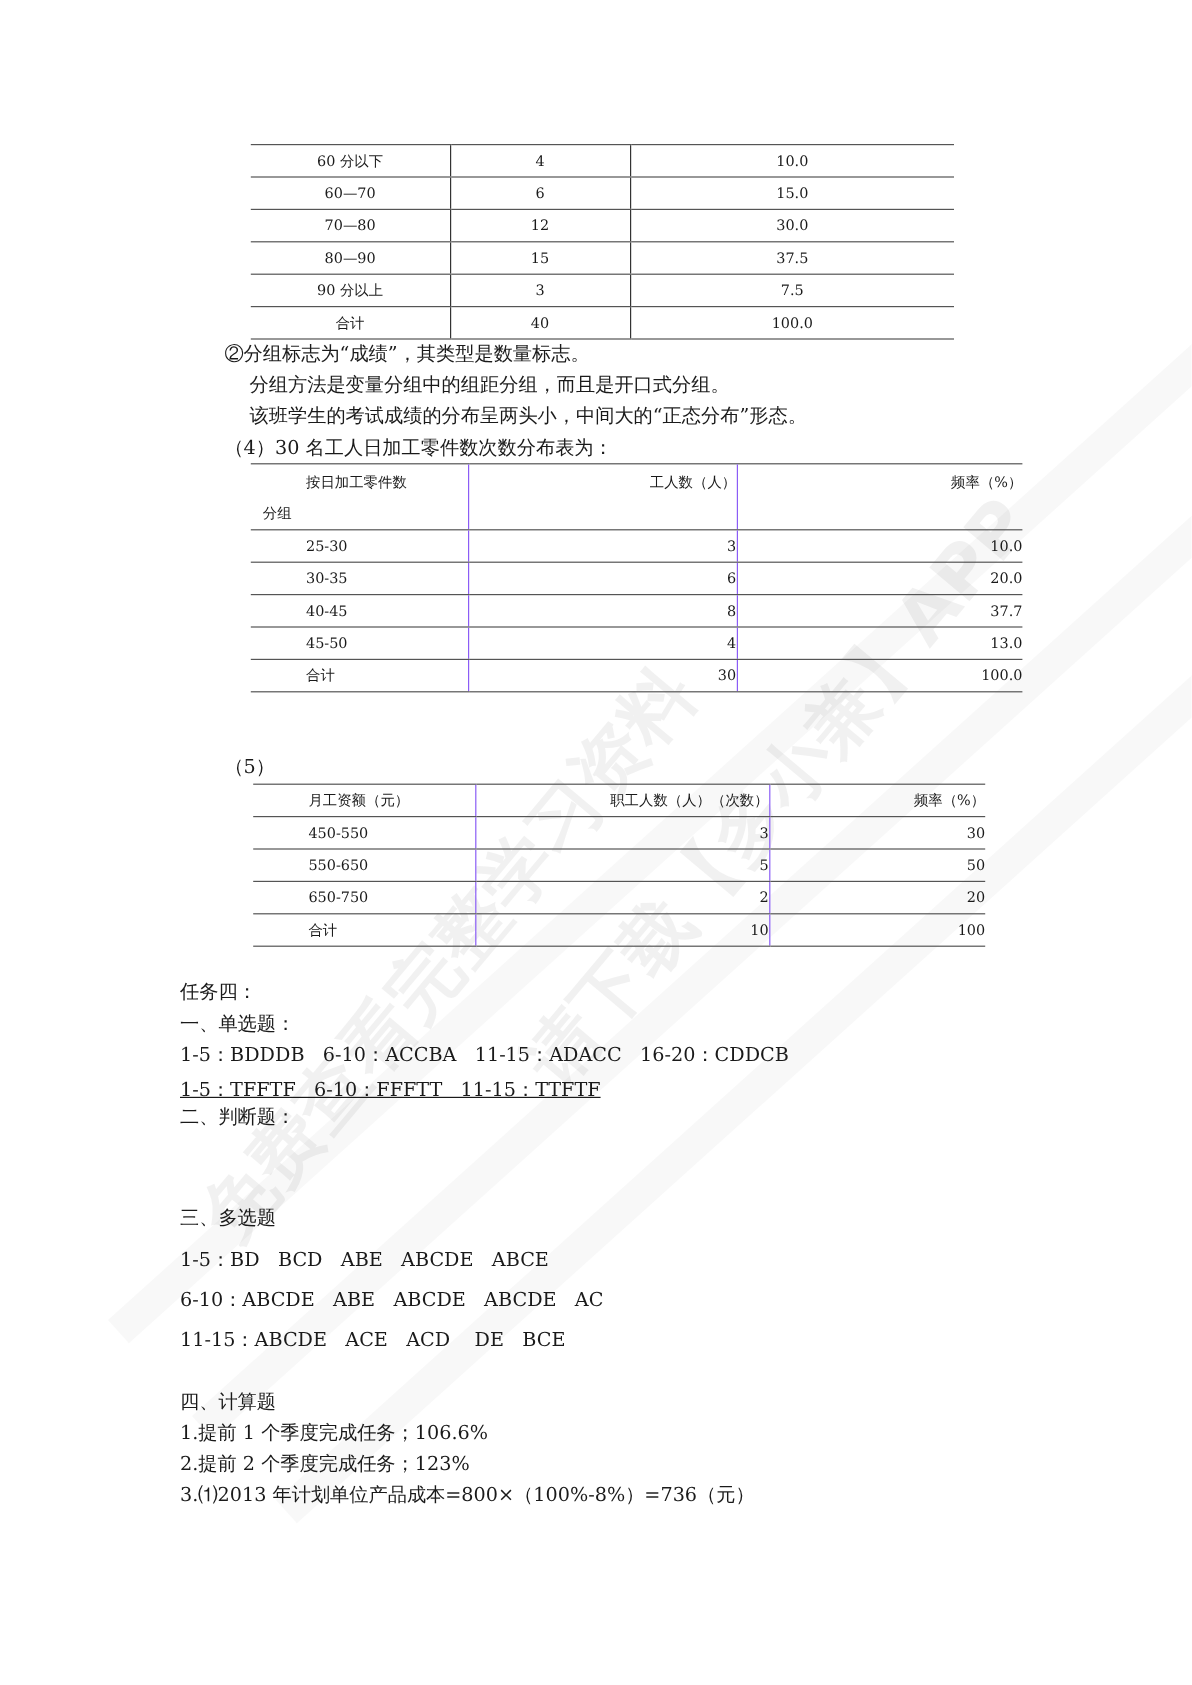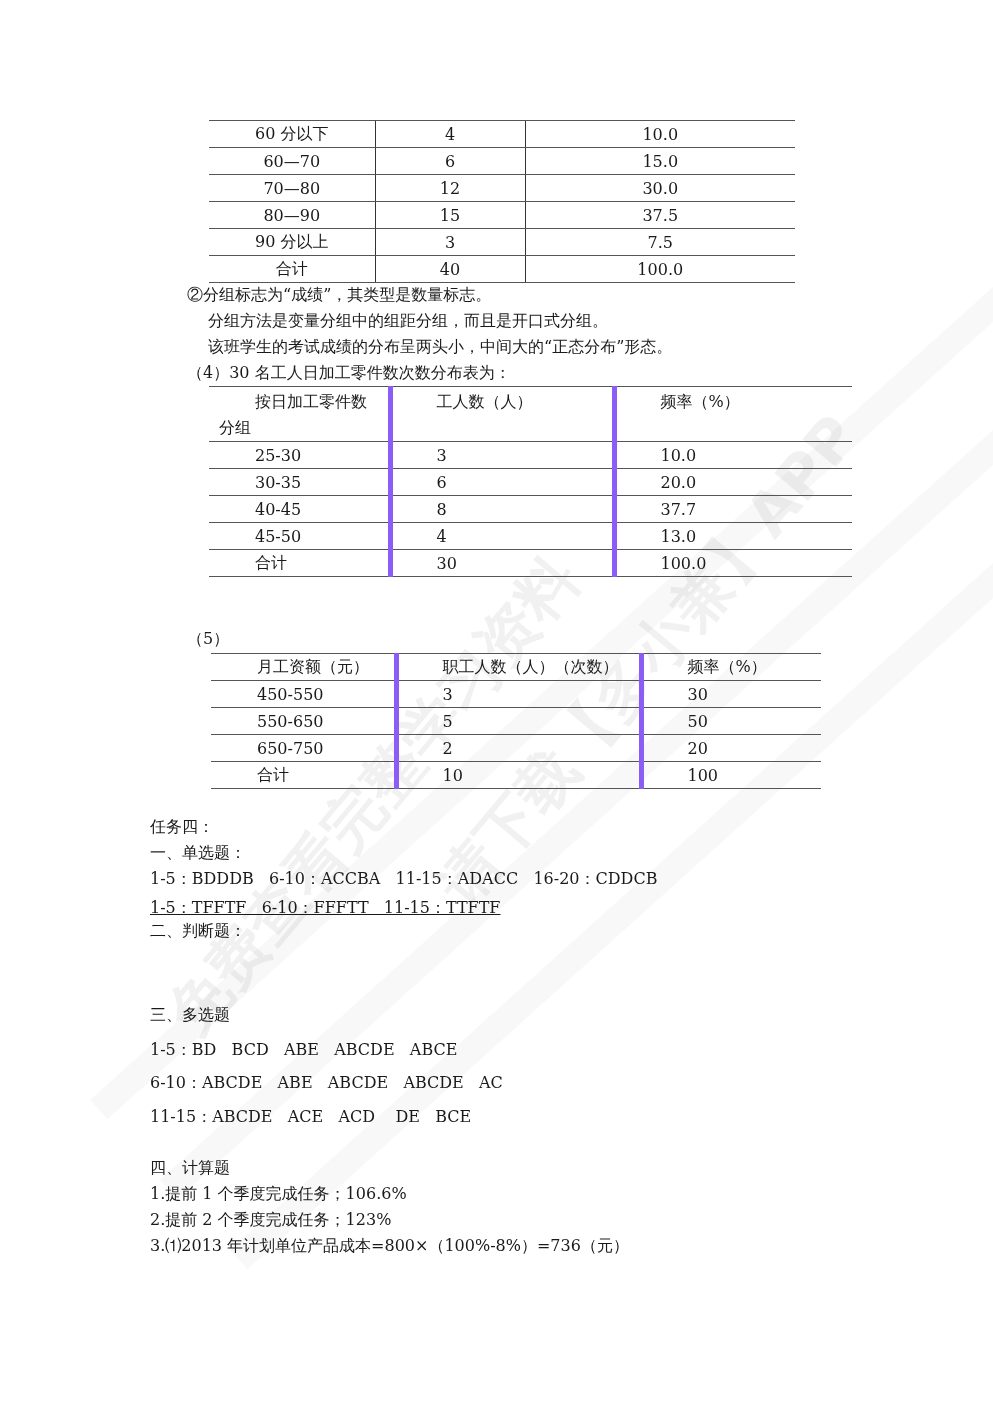--- a/index.html
+++ b/index.html
@@ -1,26 +1,26 @@
 <!DOCTYPE html>
 <html><head>
 <meta charset="utf-8">
 <style>
   html, body { margin: 0; padding: 0; }
   body {
     width: 993px; height: 1404px; background: #ffffff; position: relative; overflow: hidden;
     font-family: "DejaVu Serif", "Liberation Serif", serif; color: #1a1a1a; font-size: 16px;
   }
   .abs { position: absolute; white-space: nowrap; }
-  table { border-collapse: collapse; position: absolute; font-size: 16px; }
+  table { border-collapse: collapse; position: absolute; font-size: 12px; }
   td { height: 26px; padding: 0; vertical-align: middle; }
   .t1 td { border-top: 1.5px solid #555; border-bottom: 1.5px solid #555; text-align: center; }
   .t1 td + td { border-left: 1px solid #333; }
   .t2 td, .t3 td { border-top: 1.5px solid #555; border-bottom: 1.5px solid #555; text-align: left; }
-  .t2 td + td, .t3 td + td { border-left: 5px solid #8b5cf6; }
+  .t2 td + td, .t3 td + td { border-left: 1px solid #8b5cf6; text-align: right; }
   .line { position: absolute; left: 150px; font-size: 16px; white-space: pre; }
   .watermark {
     position: absolute; color: rgba(120,120,120,0.10); font-size: 60px; font-weight: bold;
     transform: rotate(-50deg); transform-origin: left top; white-space: nowrap;
     font-family: "DejaVu Sans", sans-serif; pointer-events: none;
   }
   .stripe {
     position: absolute; width: 1400px; height: 26px; background: rgba(200,200,200,0.13);
     transform: rotate(-42deg); transform-origin: left top;
   }

